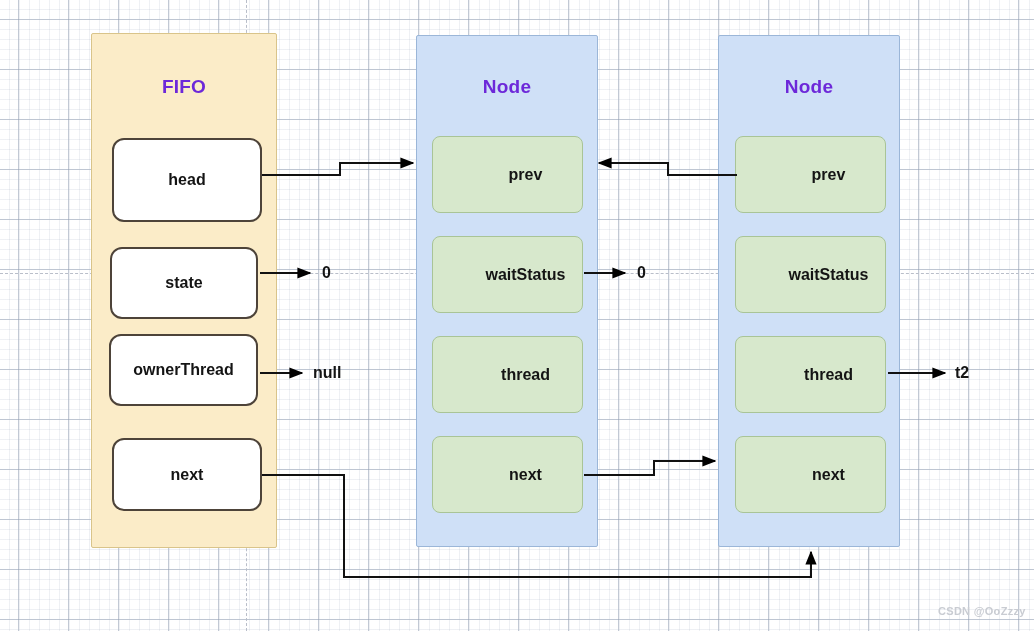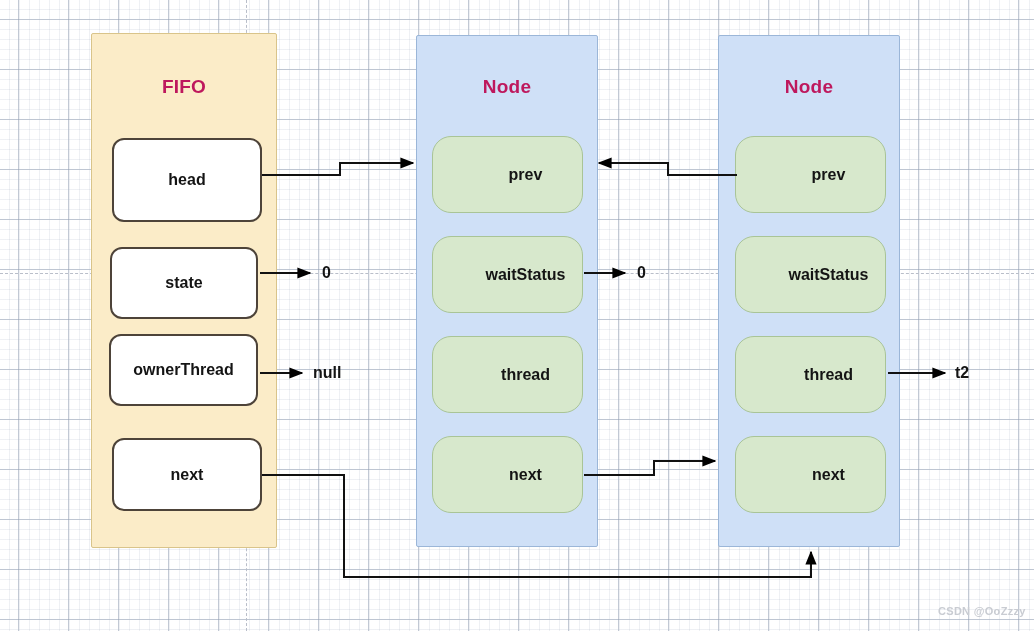--- a/index.html
+++ b/index.html
@@ -47,42 +47,42 @@
     background: #cfe0f7;
     border: 1px solid #9bb6d8;
   }
   .container-title {
     position: absolute;
     left: 0;
     right: 0;
     text-align: center;
     font-size: 19px;
     font-weight: 700;
-    color: #be185d;
+    color: #6d28d9;
     letter-spacing: 0.2px;
   }
   .field {
     position: absolute;
     box-sizing: border-box;
     display: flex;
     align-items: center;
     justify-content: center;
     font-size: 16px;
     font-weight: 700;
     color: #141414;
   }
   .field-white {
     background: #ffffff;
     border: 2px solid #4d4339;
     border-radius: 12px;
   }
   .field-green {
     background: #d7e8cc;
     border: 1.5px solid #a9c497;
-    border-radius: 19px;
+    border-radius: 8px;
     padding-left: 36px;
   }
   .value-label {
     position: absolute;
     font-size: 16px;
     font-weight: 700;
     color: #141414;
     white-space: nowrap;
   }
   .wire {

